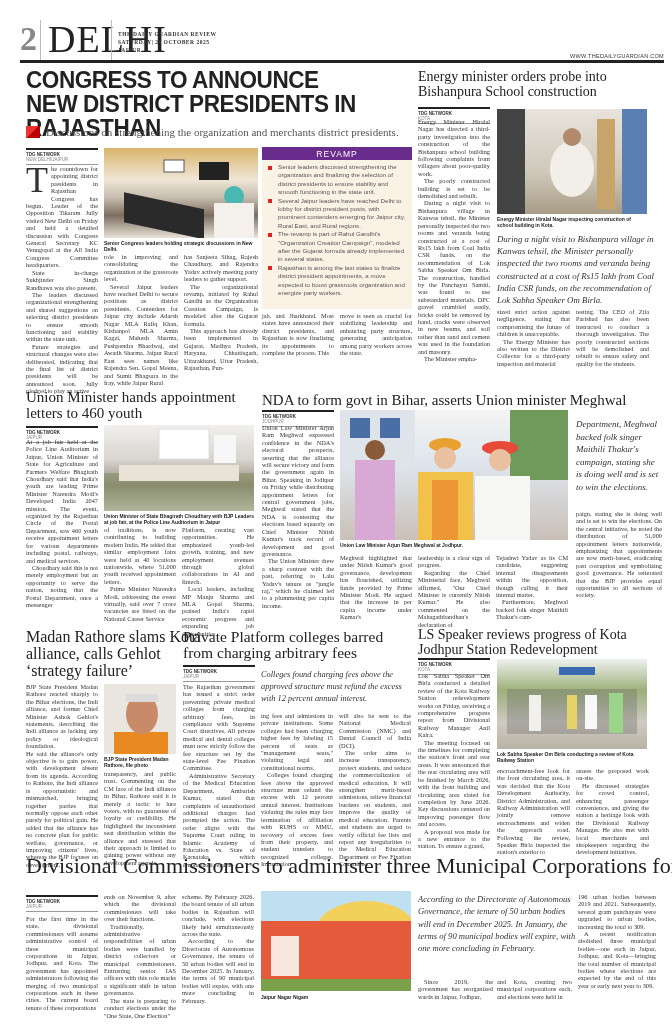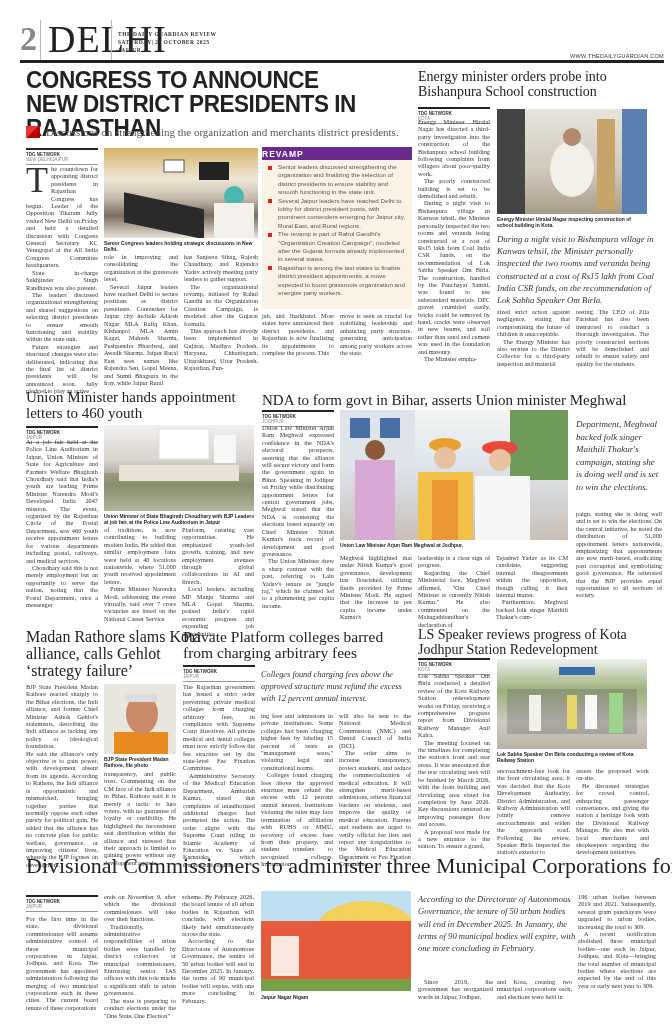--- a/index.html
+++ b/index.html
@@ -17,21 +17,21 @@
 .hl{font-family:"Liberation Serif",serif;color:#222;line-height:1.05}
 .byline{border-top:2px solid #222;padding-top:2px;font-family:"Liberation Sans",sans-serif;font-size:4.5px;font-weight:bold;color:#333}
 .byline .place{font-weight:normal;color:#888;display:block;border-bottom:1px solid #999;padding-bottom:2px}
 .col{font-family:"Liberation Serif",serif;font-size:6.3px;line-height:7.4px;text-align:justify;color:#333}
 .col p{text-indent:6px}
 .dropcap{float:left;font-size:36px;line-height:30px;margin-right:3px;font-family:"Liberation Serif",serif}
 .photo{overflow:hidden}
 .caption{font-family:"Liberation Sans",sans-serif;font-size:5px;font-weight:bold;line-height:6px;color:#222}
 .pull{font-family:"Liberation Serif",serif;font-style:italic;color:#333}
 .revamp{left:262px;top:147px;width:150px;height:162px;background:#fbf2e6}
-.revamp-head{background:#6a2c8c;color:#fff;text-align:left;font-family:"Liberation Sans",sans-serif;font-weight:bold;font-size:8.5px;padding:1.5px 0;letter-spacing:1px}
+.revamp-head{background:#6a2c8c;color:#fff;text-align:center;font-family:"Liberation Sans",sans-serif;font-weight:normal;font-size:8.5px;padding:1.5px 0;letter-spacing:1px}
 .revamp ul{list-style:none;padding:3px 4px 0 6px}
 .revamp li{font-family:"Liberation Sans",sans-serif;font-size:6.2px;line-height:8.4px;color:#555;position:relative;padding-left:10px}
 .revamp li:before{content:"";position:absolute;left:0;top:2.5px;width:4px;height:4px;background:#d22}
 </style>
 </head>
 <body>
 
 <div class="abs masthead-num">2</div>
 <div class="abs mast-div" style="left:40px"></div>
 <div class="abs masthead-city">DELHI</div>

